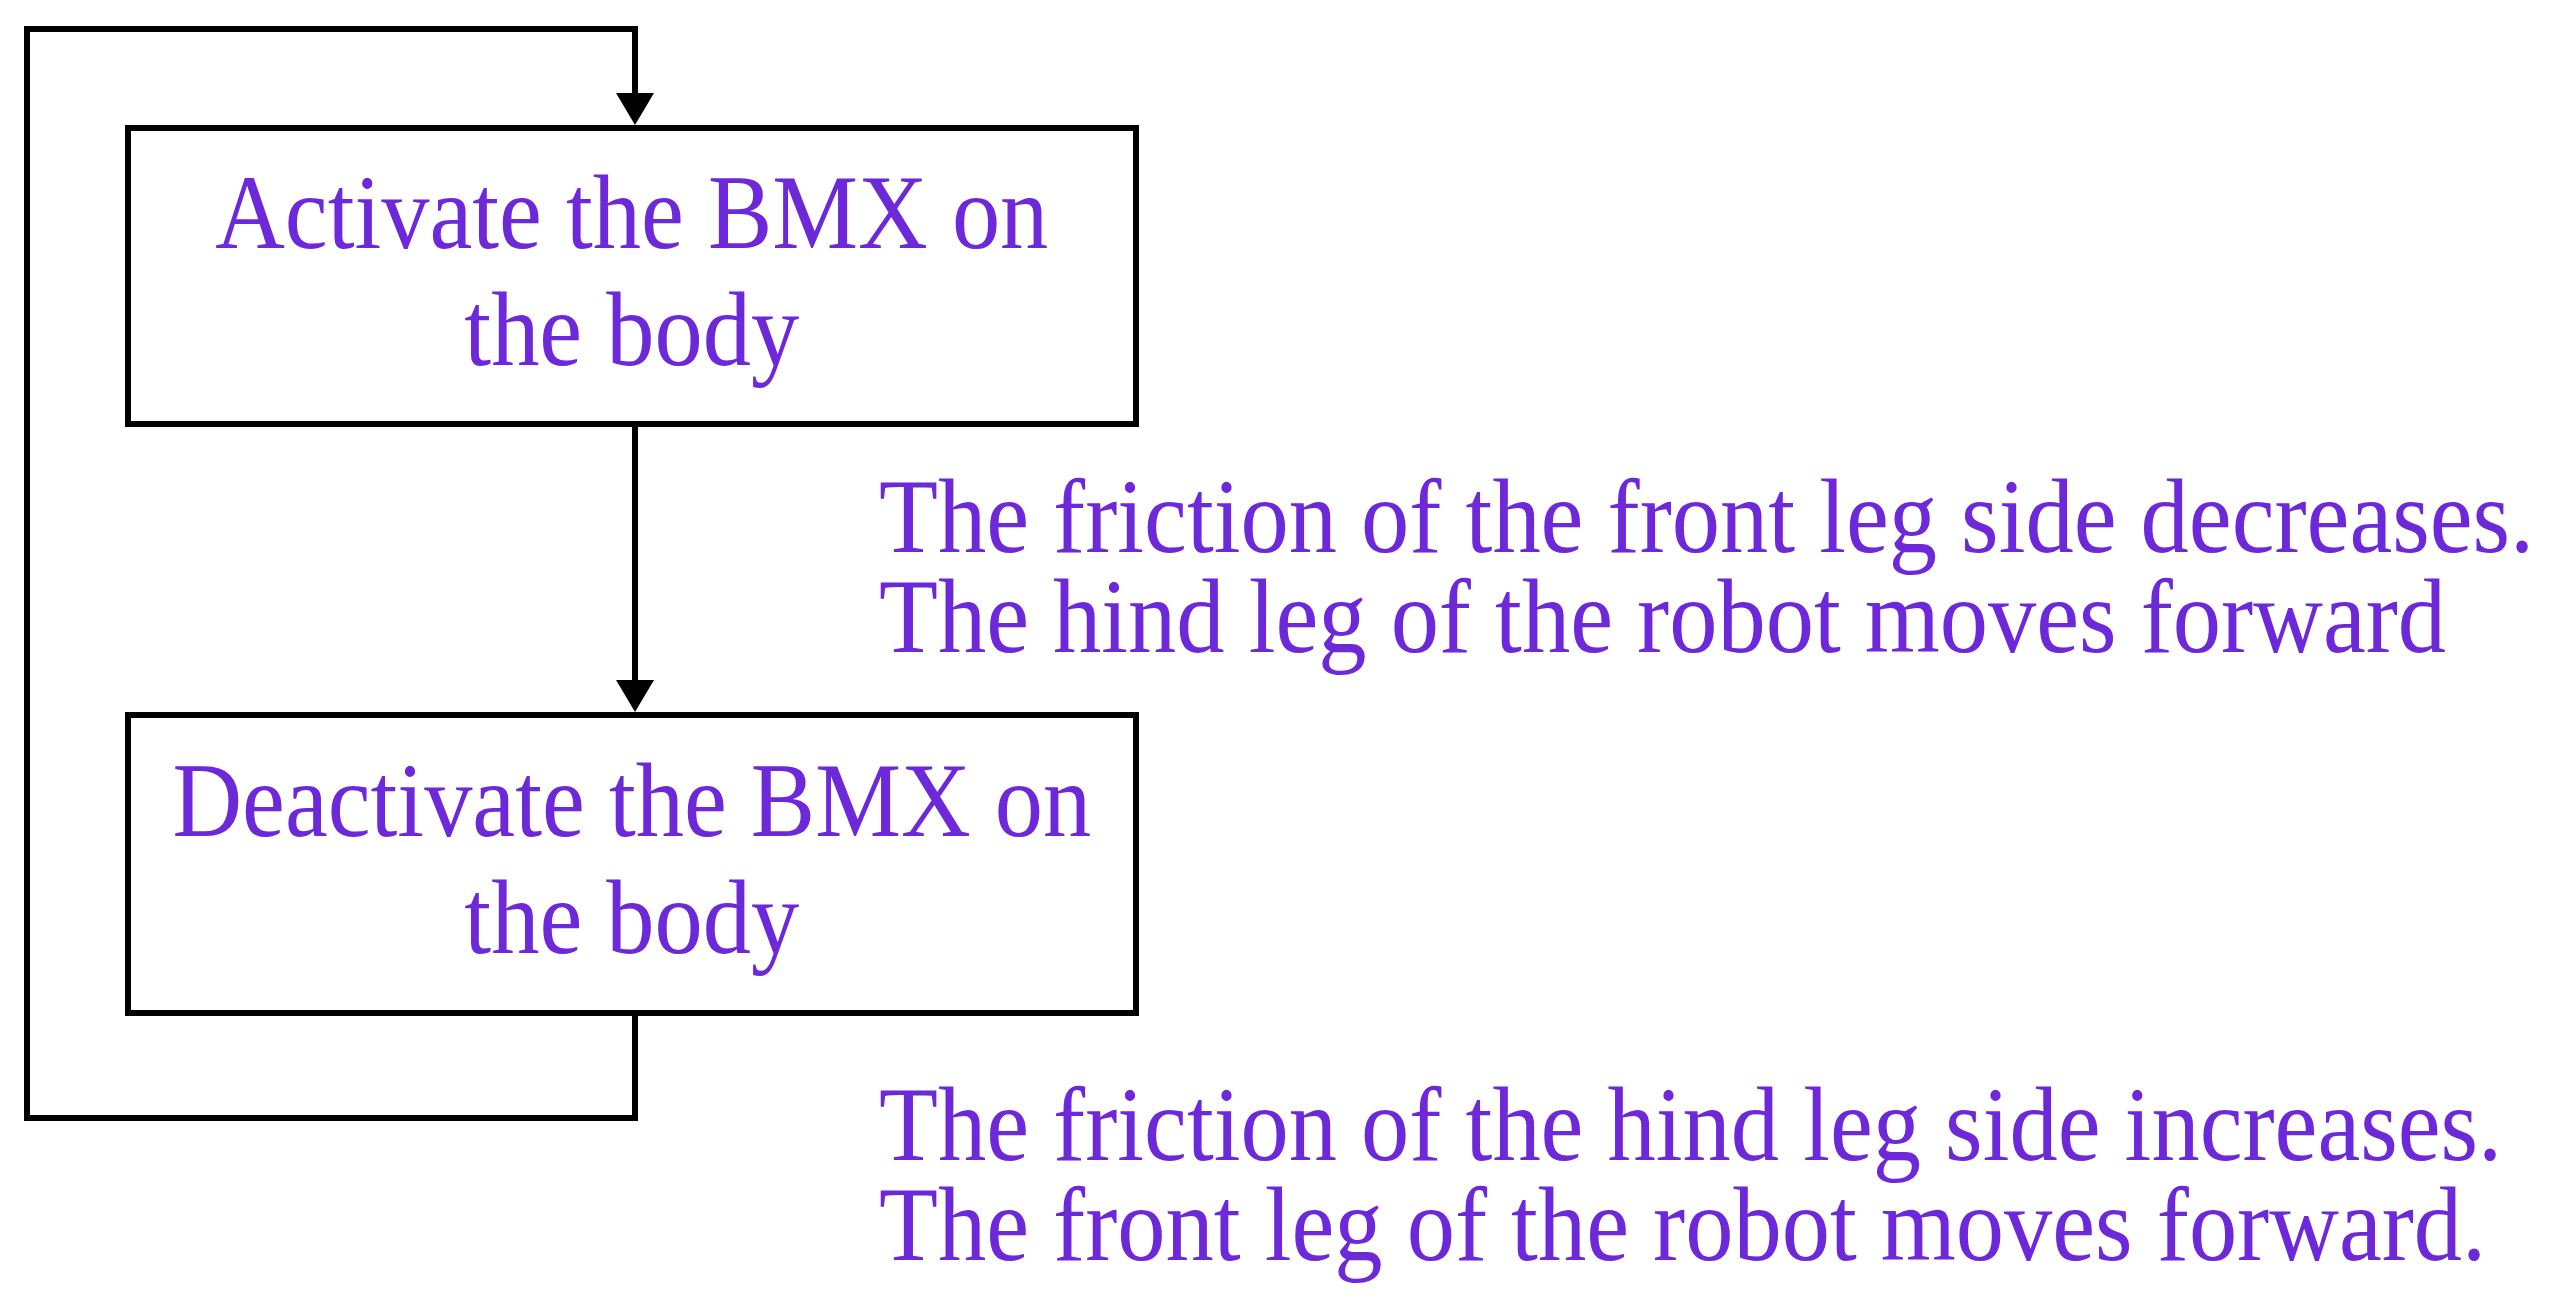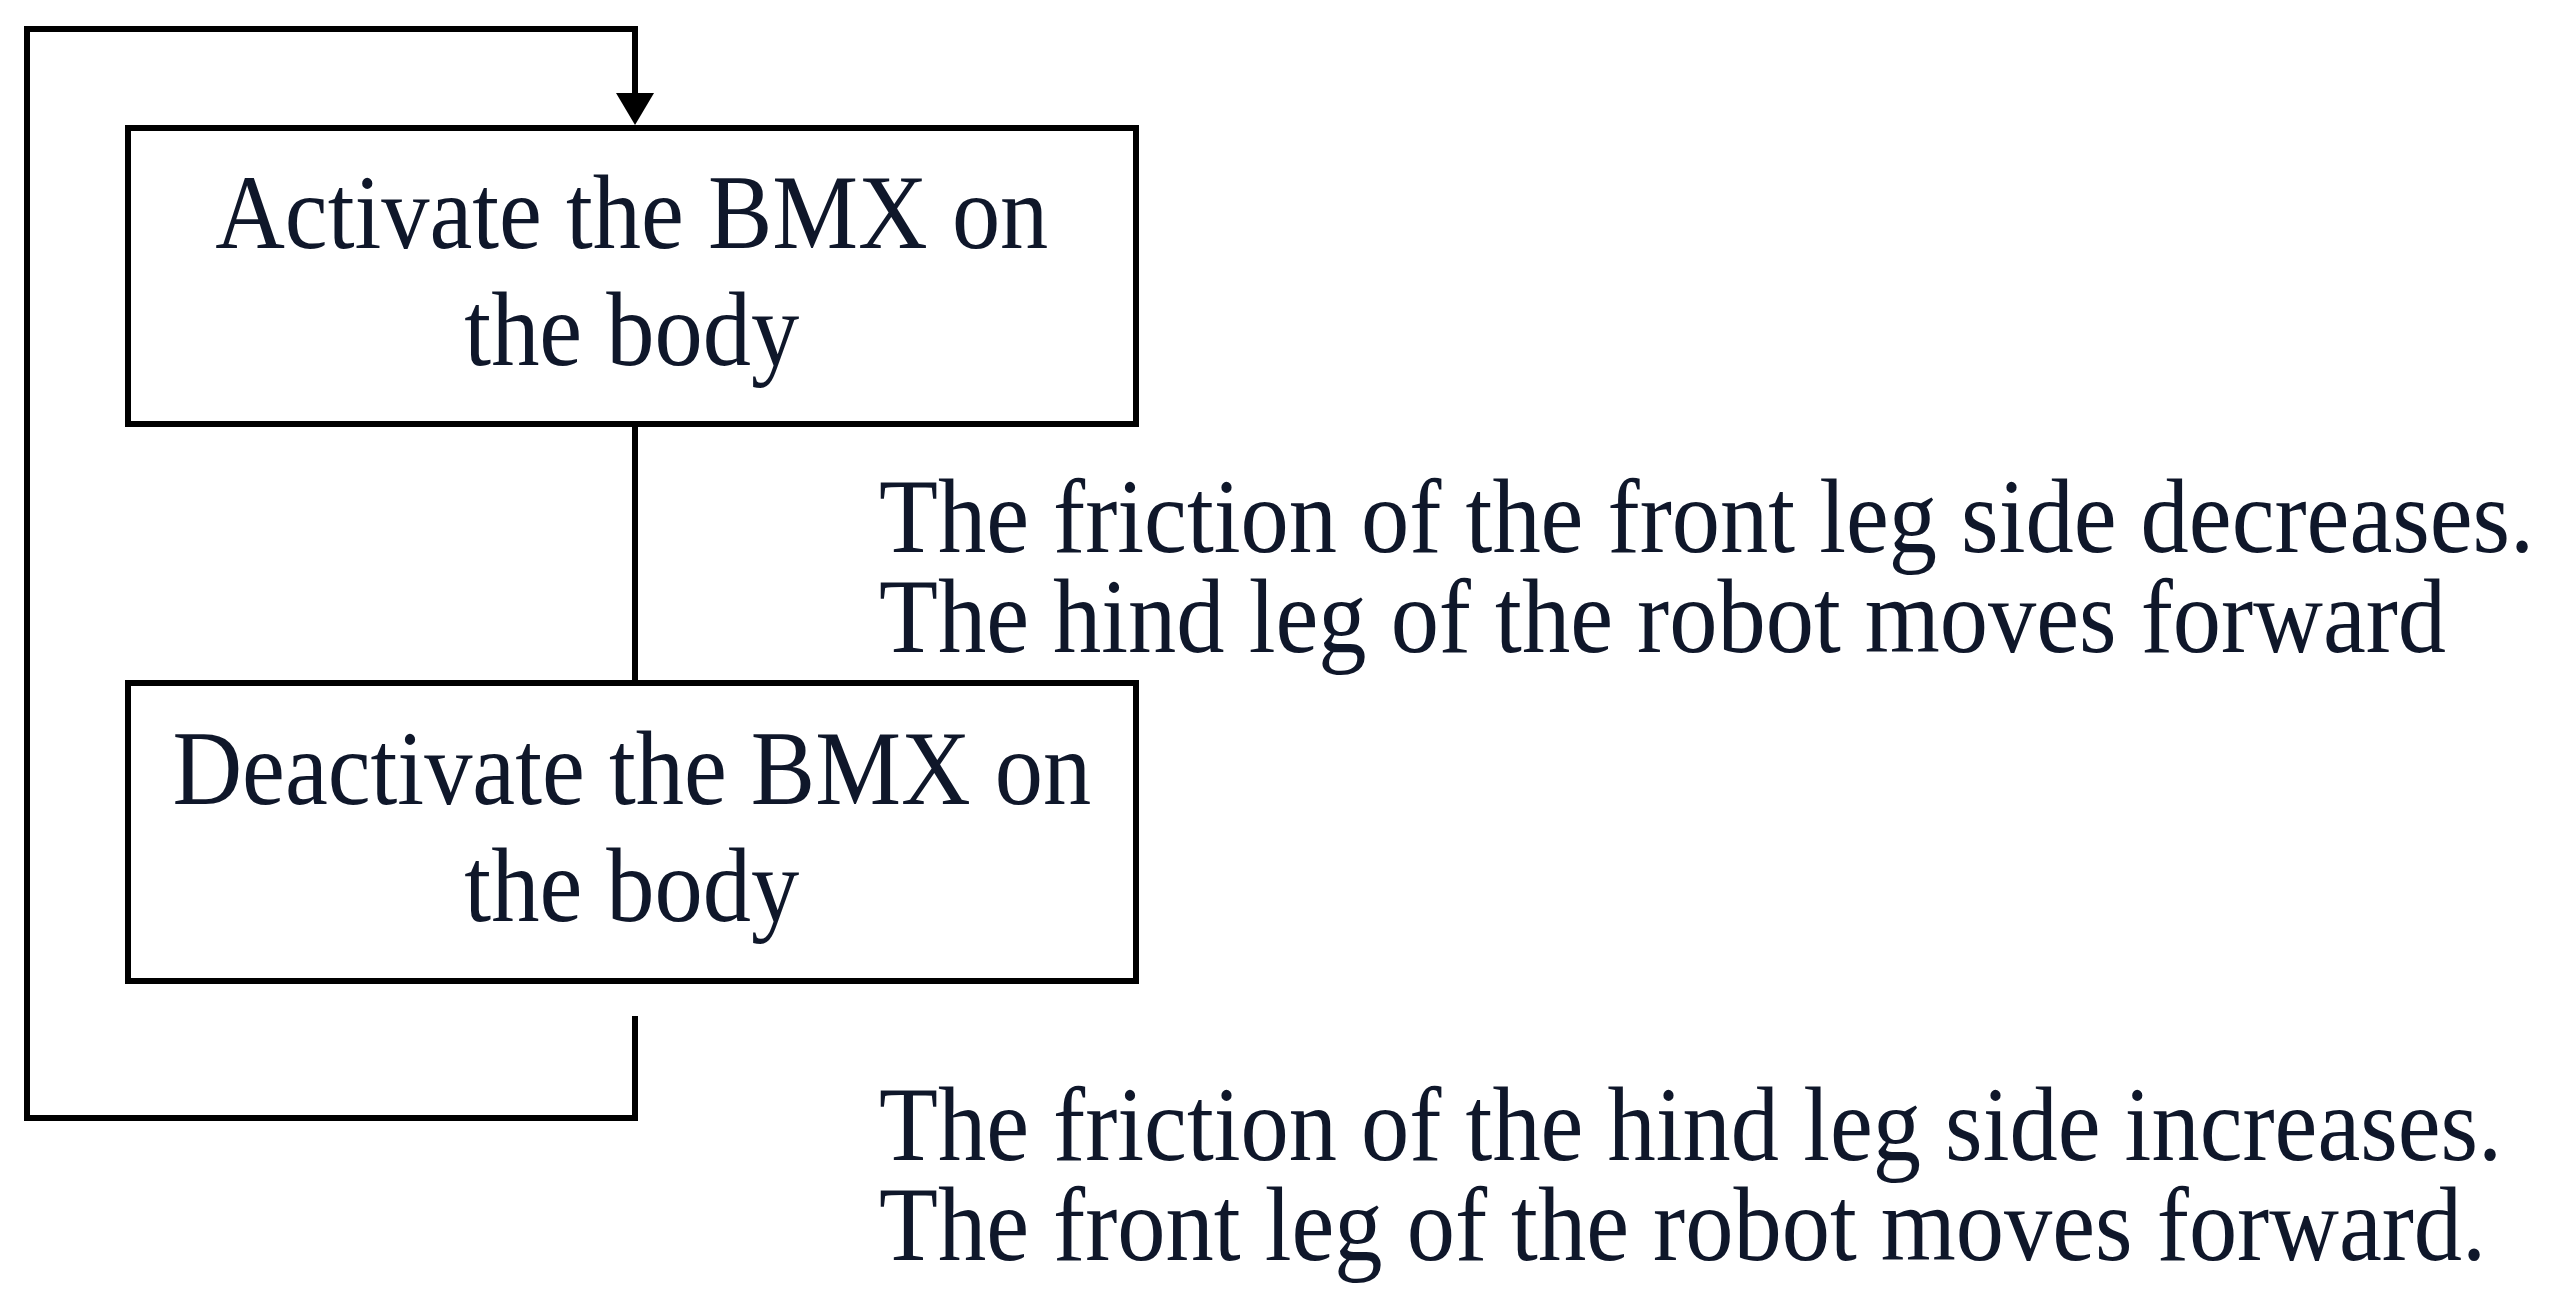--- a/index.html
+++ b/index.html
@@ -7,21 +7,21 @@
     padding: 0;
     background: #ffffff;
   }
   .canvas {
     position: relative;
     width: 2576px;
     height: 1301px;
     background: #ffffff;
     overflow: hidden;
     font-family: "Liberation Serif", "DejaVu Serif", serif;
-    color: #0f172a;
+    color: #6d28d9;
   }
   
   .line {
     position: absolute;
     background: #000000;
   }
   .loop-top-line    { left: 24px;  top: 26px;   width: 614px; height: 5.7px; }
   .loop-left-line   { left: 24px;  top: 26px;   width: 5.7px;   height: 1095px; }
   .loop-bottom-line { left: 24px;  top: 1115px; width: 614px; height: 5.7px; }
   .loop-top-drop    { left: 632px; top: 26px;   width: 5.7px;   height: 69px; }
@@ -44,21 +44,21 @@
     left: 125px;
     width: 1014px;
     border: 6.6px solid #000000;
     box-sizing: border-box;
     background: #ffffff;
     display: flex;
     align-items: center;
     justify-content: center;
   }
   .process-box.box-activate   { top: 125px; height: 302px; }
-  .process-box.box-deactivate { top: 680px; height: 304px; }
+  .process-box.box-deactivate { top: 712px; height: 304px; }
   .box-label {
     font-size: 106px;
     line-height: 117px;
     text-align: center;
     white-space: nowrap;
     transform: scaleX(0.91);
     transform-origin: 50% 50%;
     padding-bottom: 9.5px;
   }
   

